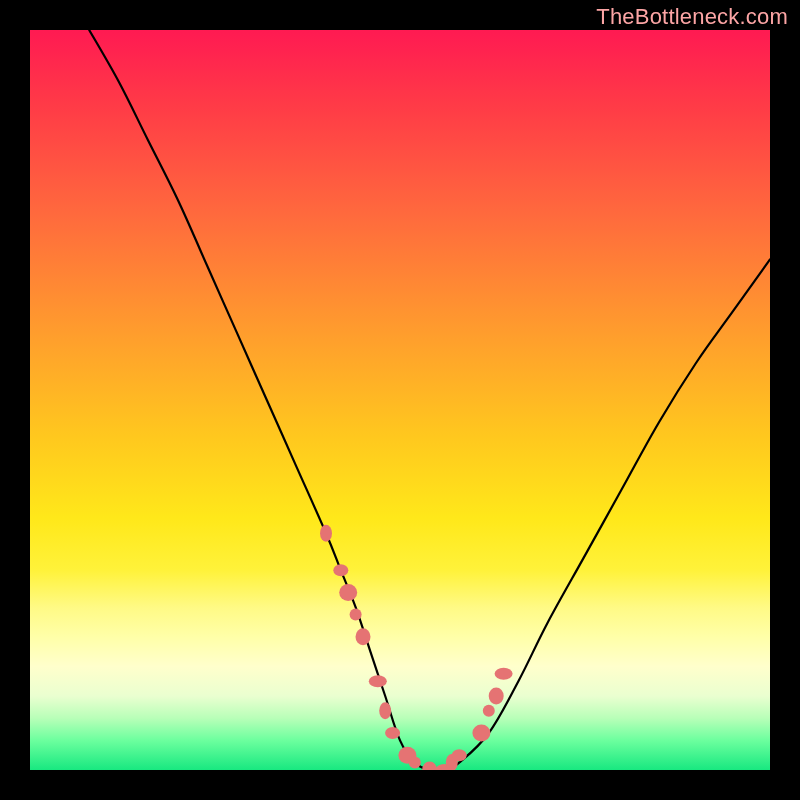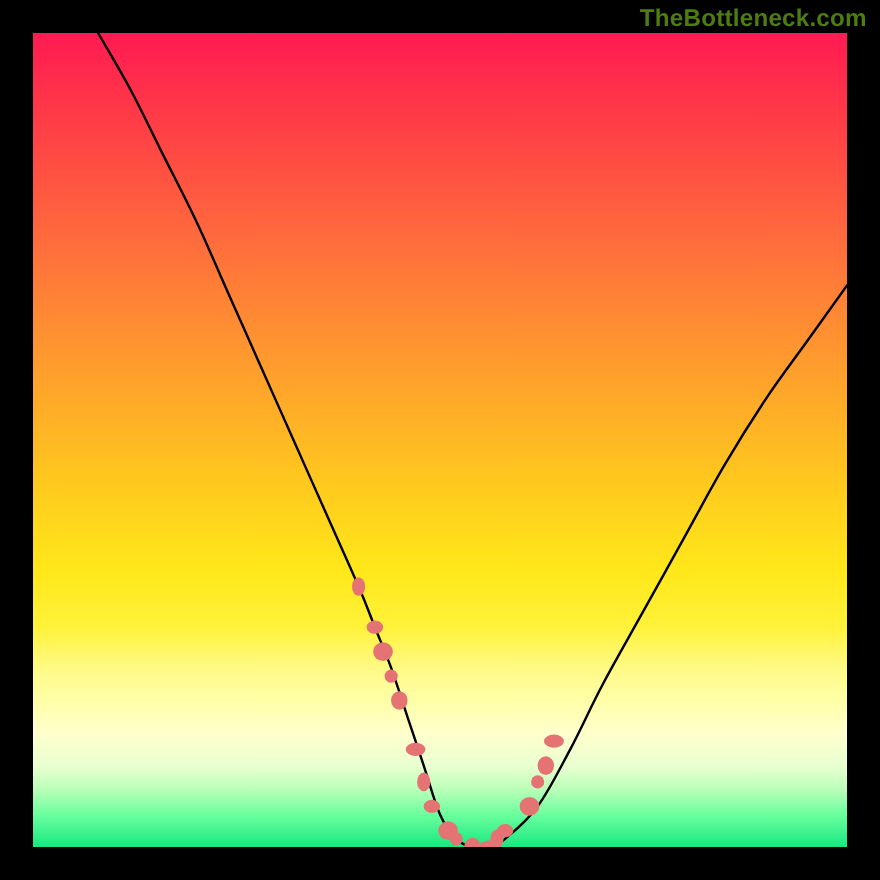--- a/index.html
+++ b/index.html
@@ -14,23 +14,23 @@
   .frame {
     position: relative;
     width: 800px;
     height: 800px;
     background: #000;
   }
   .watermark {
     position: absolute;
     top: 4px;
     right: 12px;
-    color: #4d7c0f;
+    color: #fca5a5;
     font-size: 22px;
-    font-weight: 700;
+    font-weight: 400;
     letter-spacing: 0.2px;
     z-index: 20;
   }
   .plot-area {
     position: absolute;
     left: 30px;
     top: 30px;
     width: 740px;
     height: 740px;
     overflow: hidden;

